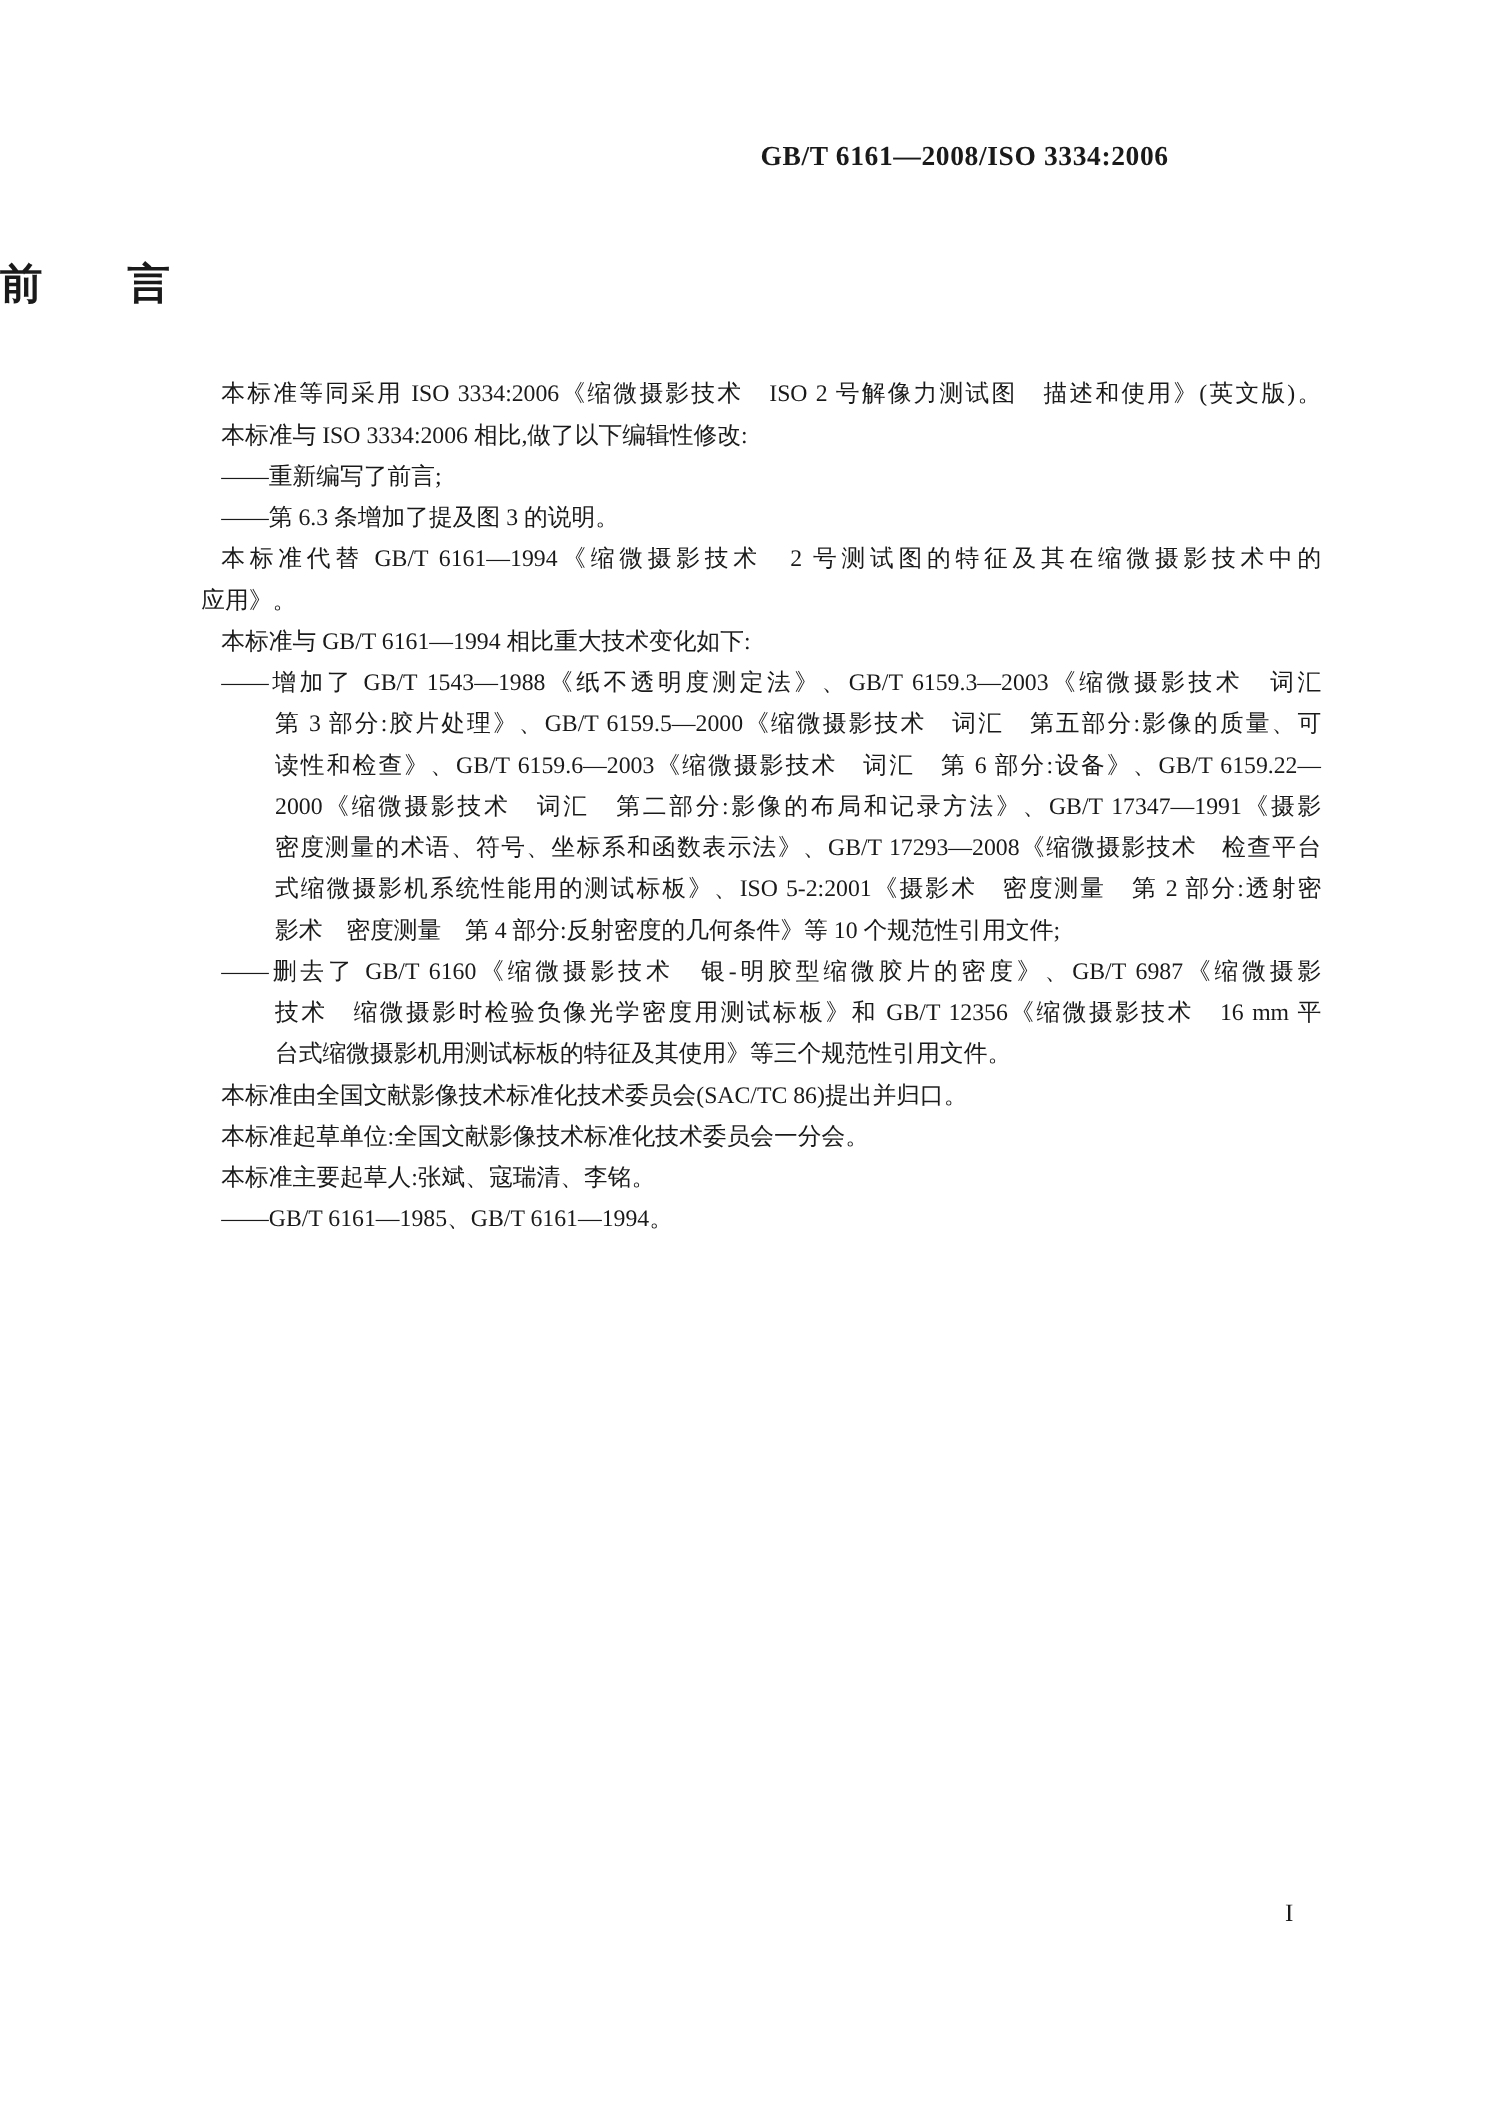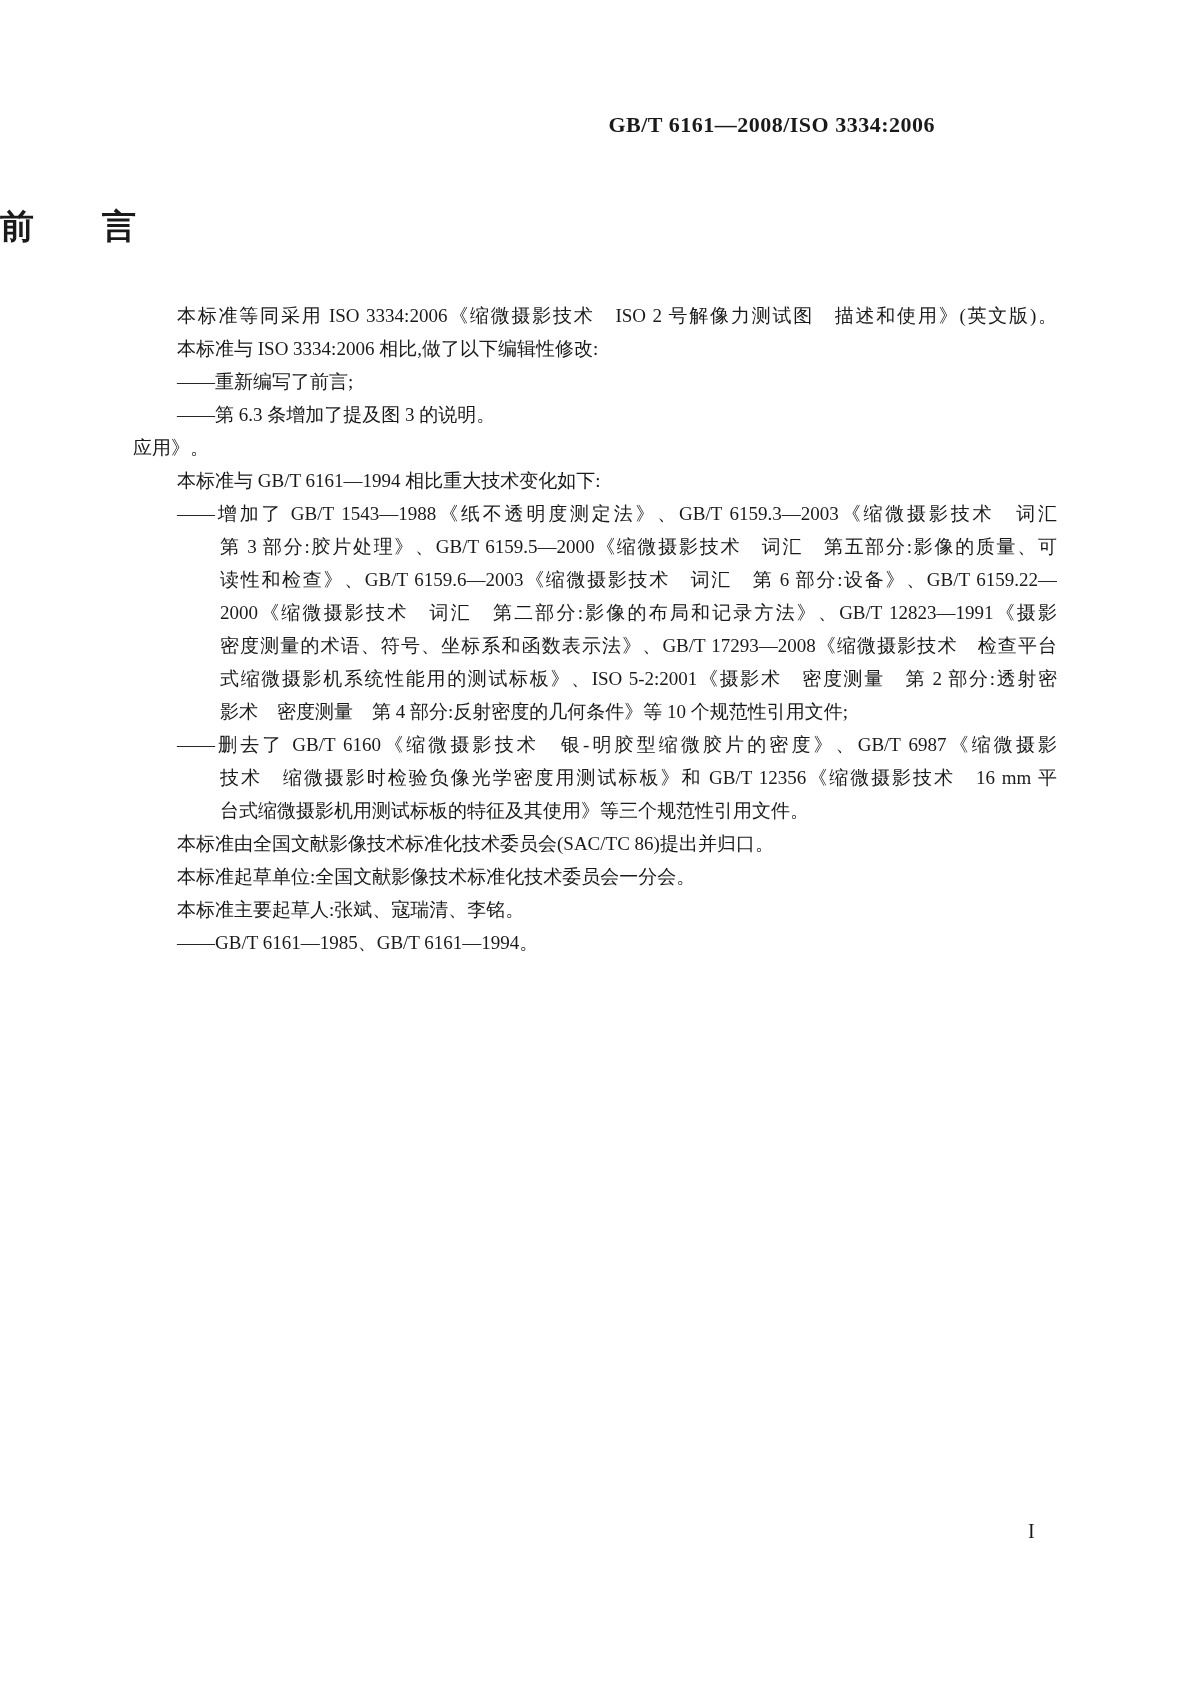--- a/index.html
+++ b/index.html
@@ -38,21 +38,21 @@
     font-size: 19px;
   }
   .line {
     height: 33px;
     line-height: 33px;
     overflow: hidden;
     text-align: left;
   }
   .ind-first { padding-left: 44px; }
   .ind-hang  { padding-left: 87px; }
-  .ind-none  { padding-left: 0; }
+  .ind-none  { padding-left: 0; margin-left: 28px; }
   .just {
     text-align: justify;
     text-align-last: justify;
     text-justify: inter-character;
   }
   .page-num {
     position: absolute;
     left: 1028px;
     top: 1520px;
     font-size: 20px;
@@ -65,26 +65,27 @@
 
   <div class="doc-header">GB/T 6161—2008/ISO 3334:2006</div>
 
   <div class="doc-title">前　　言</div>
 
   <div class="foreword">
       <div class="line ind-first just">本标准等同采用 ISO 3334:2006《缩微摄影技术　ISO 2 号解像力测试图　描述和使用》(英文版)。</div>
       <div class="line ind-first">本标准与 ISO 3334:2006 相比,做了以下编辑性修改:</div>
       <div class="line ind-first">——重新编写了前言;</div>
       <div class="line ind-first">——第 6.3 条增加了提及图 3 的说明。</div>
+      <div class="line ind-first just">本标准代替 GB/T 6161—1994《缩微摄影技术　2 号测试图的特征及其在缩微摄影技术中的</div>
       <div class="line ind-none">应用》。</div>
       <div class="line ind-first">本标准与 GB/T 6161—1994 相比重大技术变化如下:</div>
       <div class="line ind-first just">——增加了 GB/T 1543—1988《纸不透明度测定法》、GB/T 6159.3—2003《缩微摄影技术　词汇</div>
       <div class="line ind-hang just">第 3 部分:胶片处理》、GB/T 6159.5—2000《缩微摄影技术　词汇　第五部分:影像的质量、可</div>
       <div class="line ind-hang just">读性和检查》、GB/T 6159.6—2003《缩微摄影技术　词汇　第 6 部分:设备》、GB/T 6159.22—</div>
-      <div class="line ind-hang just">2000《缩微摄影技术　词汇　第二部分:影像的布局和记录方法》、GB/T 12823—1991《摄影</div>
+      <div class="line ind-hang just">2000《缩微摄影技术　词汇　第二部分:影像的布局和记录方法》、GB/T 17347—1991《摄影</div>
       <div class="line ind-hang just">密度测量的术语、符号、坐标系和函数表示法》、GB/T 17293—2008《缩微摄影技术　检查平台</div>
       <div class="line ind-hang just">式缩微摄影机系统性能用的测试标板》、ISO 5-2:2001《摄影术　密度测量　第 2 部分:透射密</div>
       <div class="line ind-hang">影术　密度测量　第 4 部分:反射密度的几何条件》等 10 个规范性引用文件;</div>
       <div class="line ind-first just">——删去了 GB/T 6160《缩微摄影技术　银-明胶型缩微胶片的密度》、GB/T 6987《缩微摄影</div>
       <div class="line ind-hang just">技术　缩微摄影时检验负像光学密度用测试标板》和 GB/T 12356《缩微摄影技术　16 mm 平</div>
       <div class="line ind-hang">台式缩微摄影机用测试标板的特征及其使用》等三个规范性引用文件。</div>
       <div class="line ind-first">本标准由全国文献影像技术标准化技术委员会(SAC/TC 86)提出并归口。</div>
       <div class="line ind-first">本标准起草单位:全国文献影像技术标准化技术委员会一分会。</div>
       <div class="line ind-first">本标准主要起草人:张斌、寇瑞清、李铭。</div>
       <div class="line ind-first">——GB/T 6161—1985、GB/T 6161—1994。</div>

